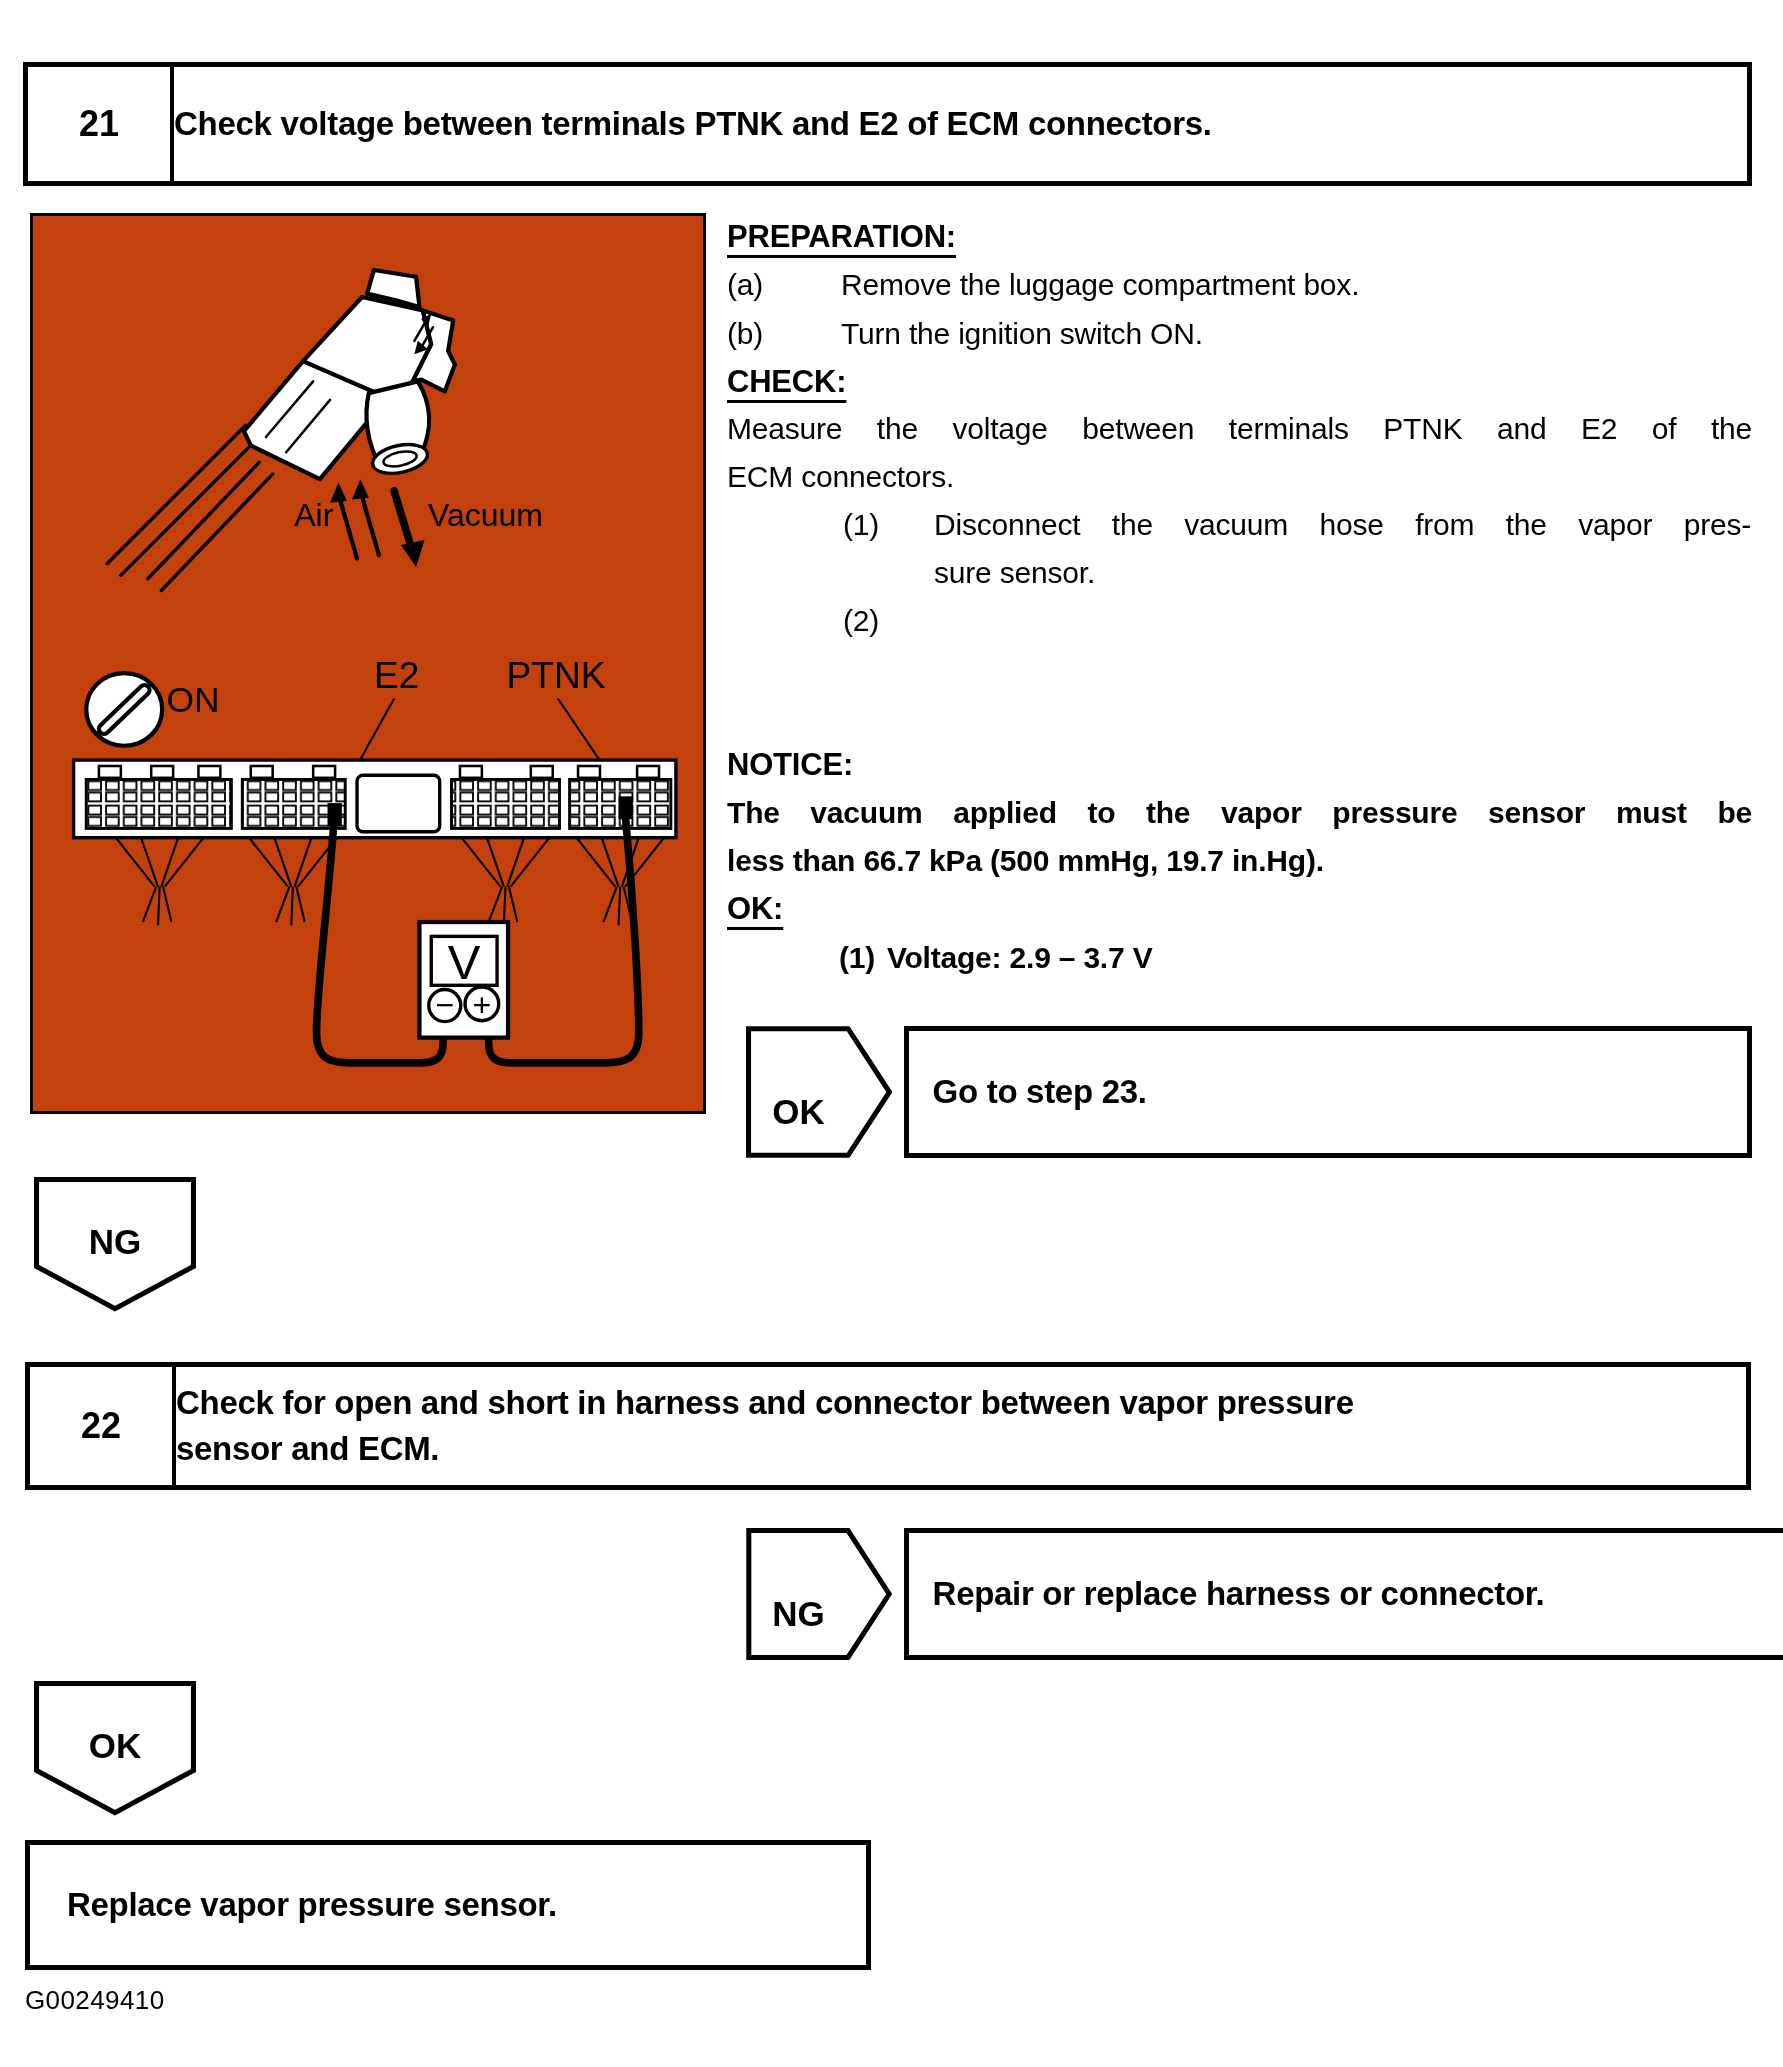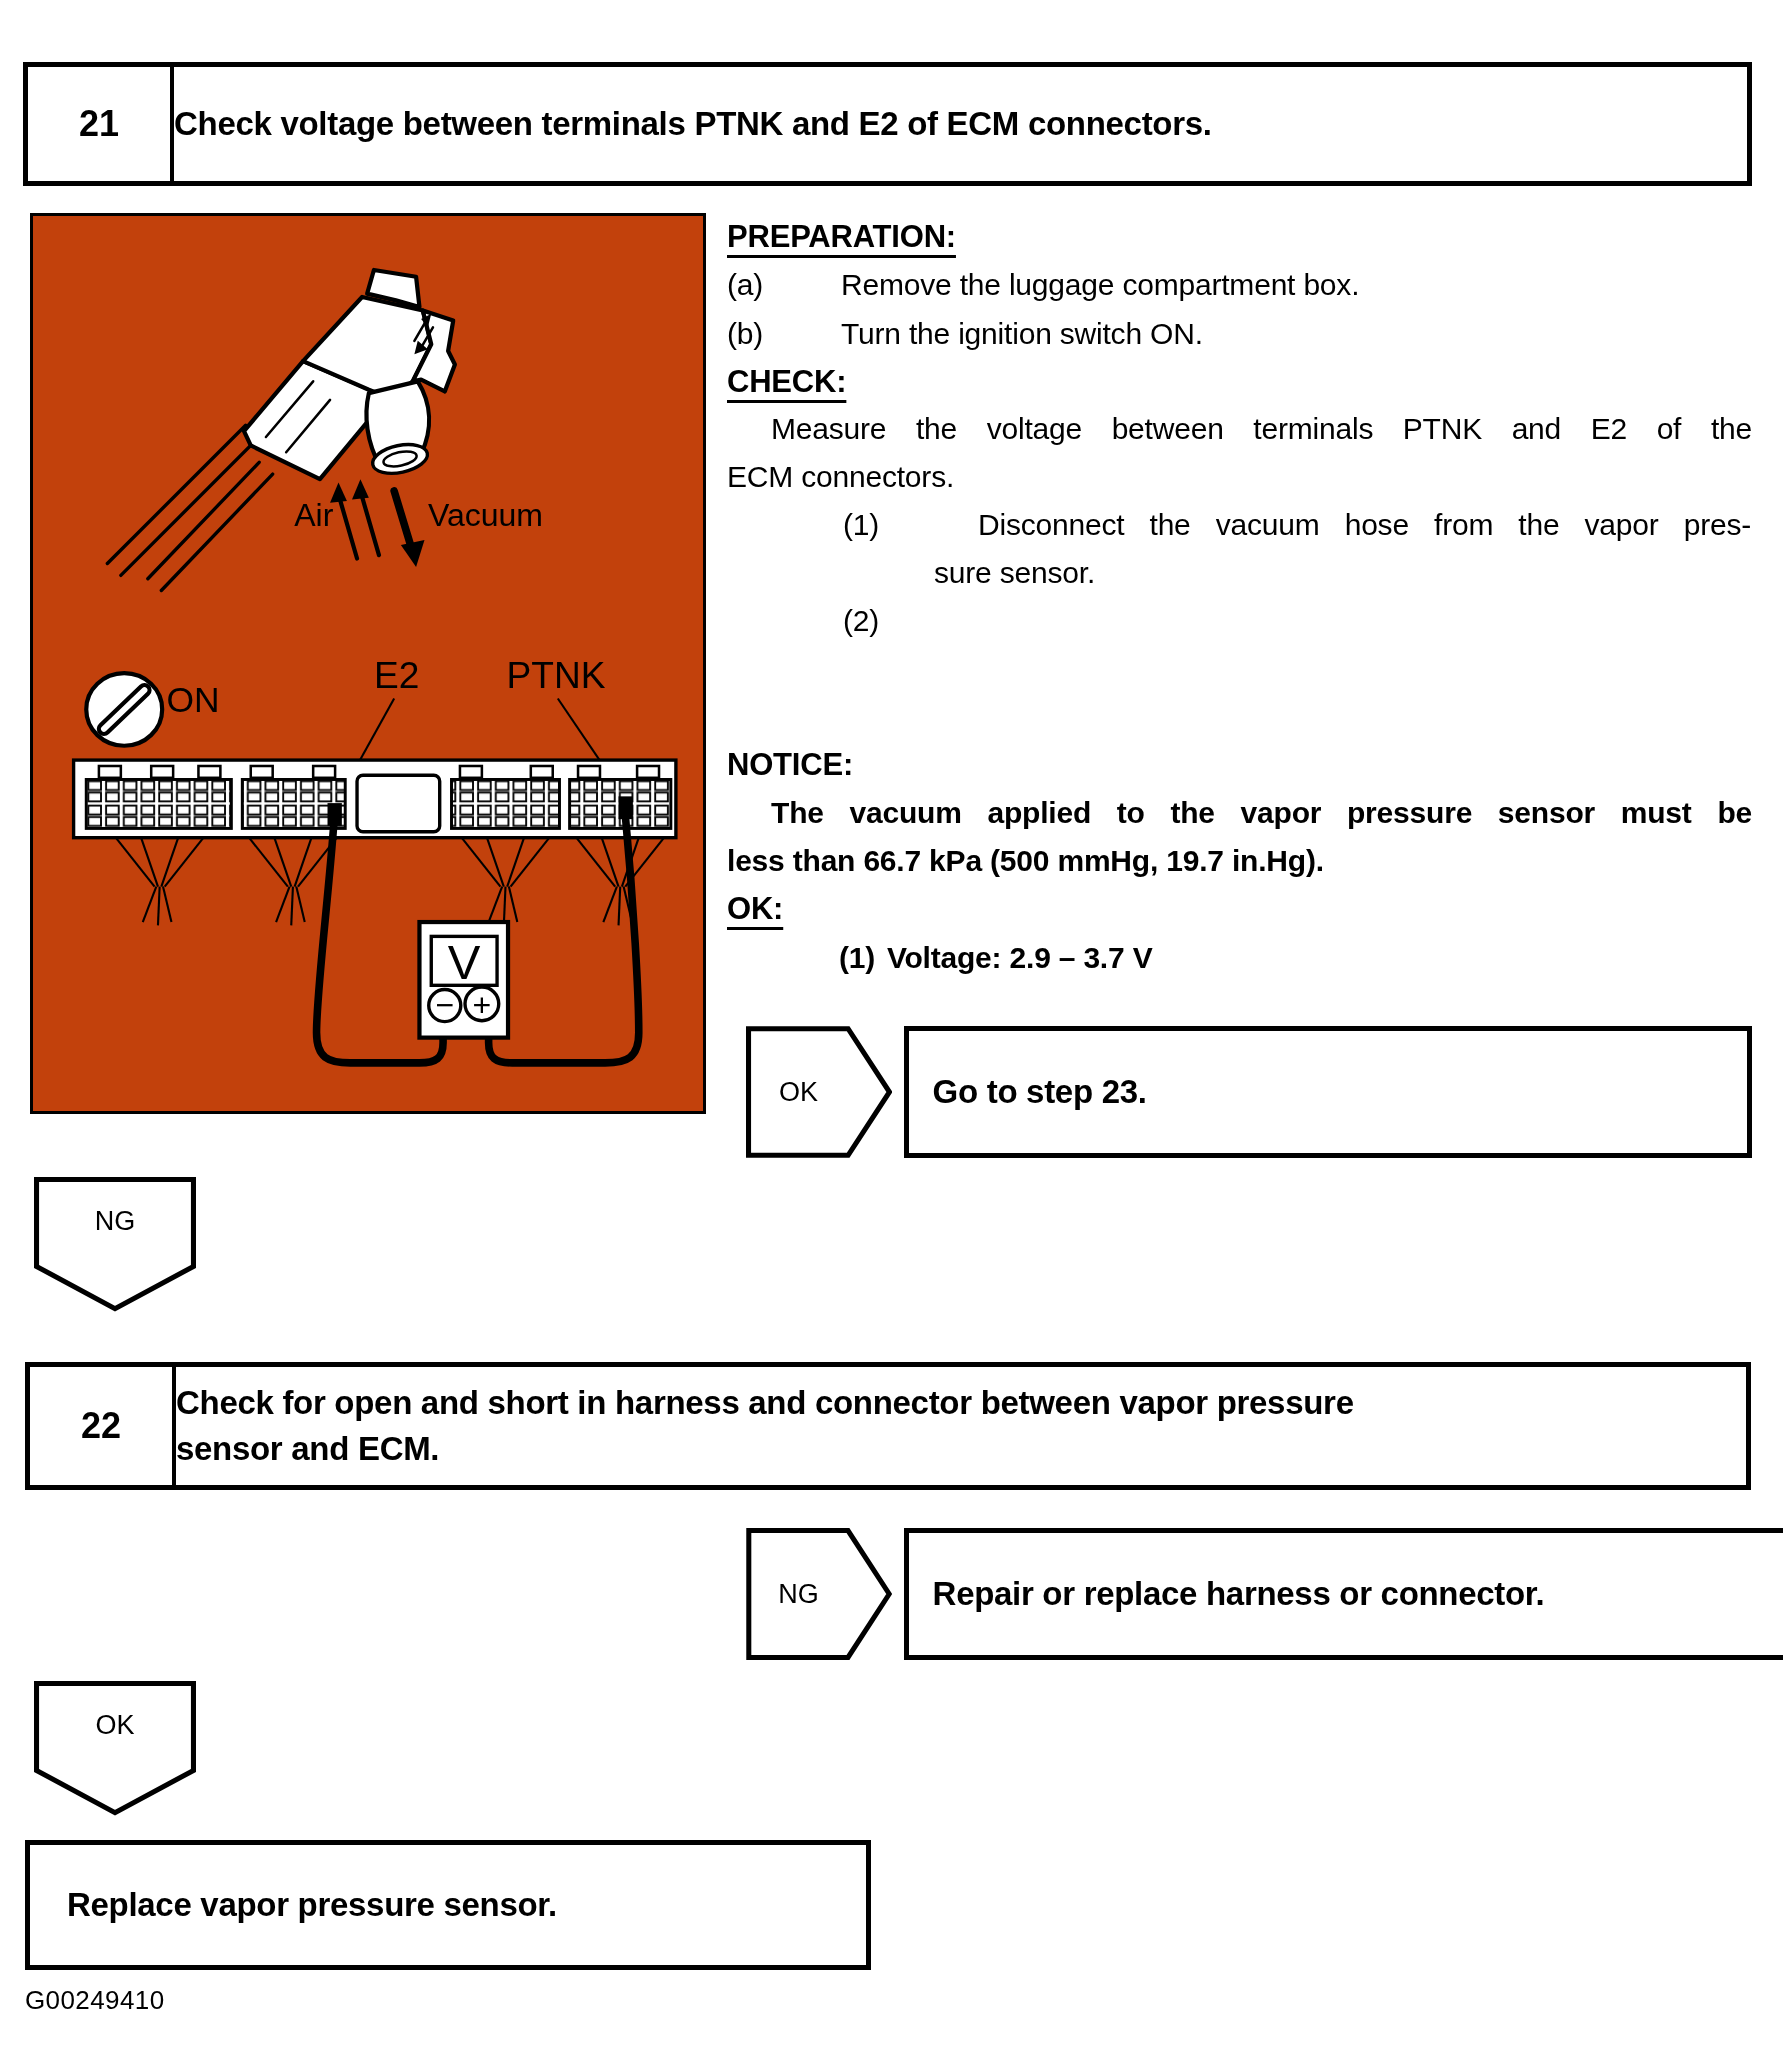--- a/index.html
+++ b/index.html
@@ -16,33 +16,33 @@
   .step-title { display:flex; flex-direction:column; justify-content:center; font-weight:bold; font-size:33px; letter-spacing:-0.3px; line-height:46px; }
 
   
   #figure-box { position:absolute; left:29.5px; top:213px; width:676px; height:901px; border:3.4px solid #000; box-sizing:border-box; background:#c2410c; }
 
   
   .col { position:absolute; left:727px; width:1025px; font-size:30px; line-height:48px; letter-spacing:-0.2px; }
   .hd { font-weight:bold; font-size:31px; }
   .hd.ul { text-decoration:underline; text-decoration-thickness:3.4px; text-underline-offset:7.6px; }
   .bold { font-weight:bold; }
-  .jline { text-align:justify; text-align-last:justify;margin-left:44px; }
+  .jline { text-align:justify; text-align-last:justify; }
   .row { display:flex; }
   .lab-ab { flex:0 0 114px; }
   .hang { left:843px; width:908px; }
   .lab-12 { flex:0 0 91px; }
   .hbody { flex:1; }
   .okitem { left:839px; width:912px; font-weight:bold; }
   .okitem .gap { display:inline-block; width:11.8px; }
 
   
   .pent { position:absolute; }
   .pent svg { display:block; }
-  .pent .plabel { position:absolute; display:flex; align-items:center; justify-content:center; font-weight:normal; font-size:27px; }
+  .pent .plabel { position:absolute; display:flex; align-items:center; justify-content:center; font-weight:bold; font-size:35px;margin-top:20px; }
   .action-box { position:absolute; border:5px solid #000; background:#fff; display:flex; align-items:center; padding-left:23.6px; font-weight:bold; font-size:33px; box-sizing:border-box; letter-spacing:-0.3px; }
 
   #gcode { position:absolute; left:25px; top:1985px; font-size:26px; letter-spacing:0.4px; }
 
   svg text { font-family:"Liberation Sans", sans-serif; }
 </style>
 </head>
 <body>
 
 <div id="canvas">

